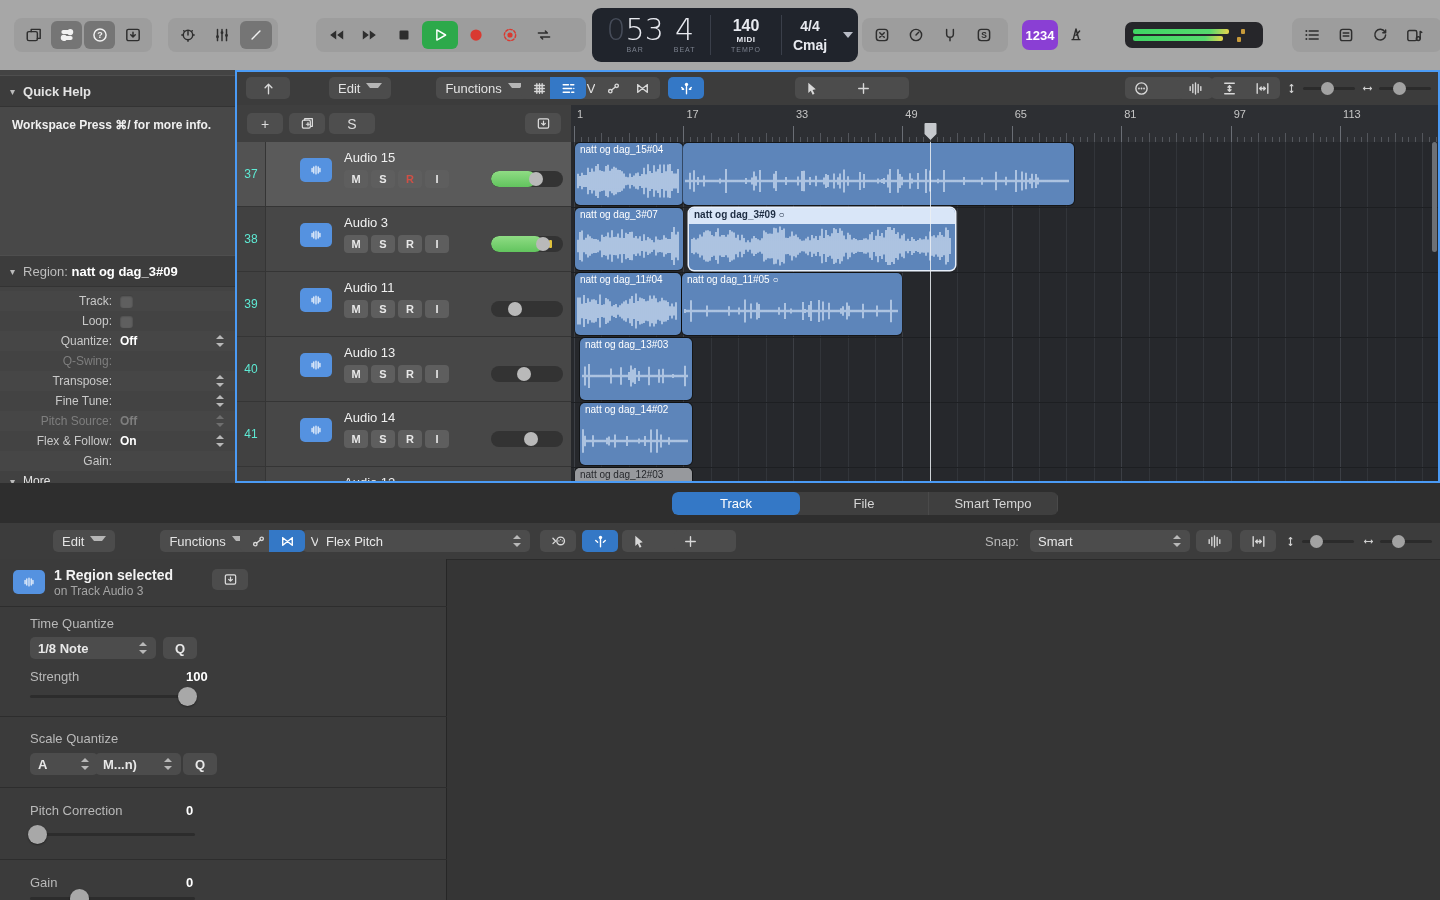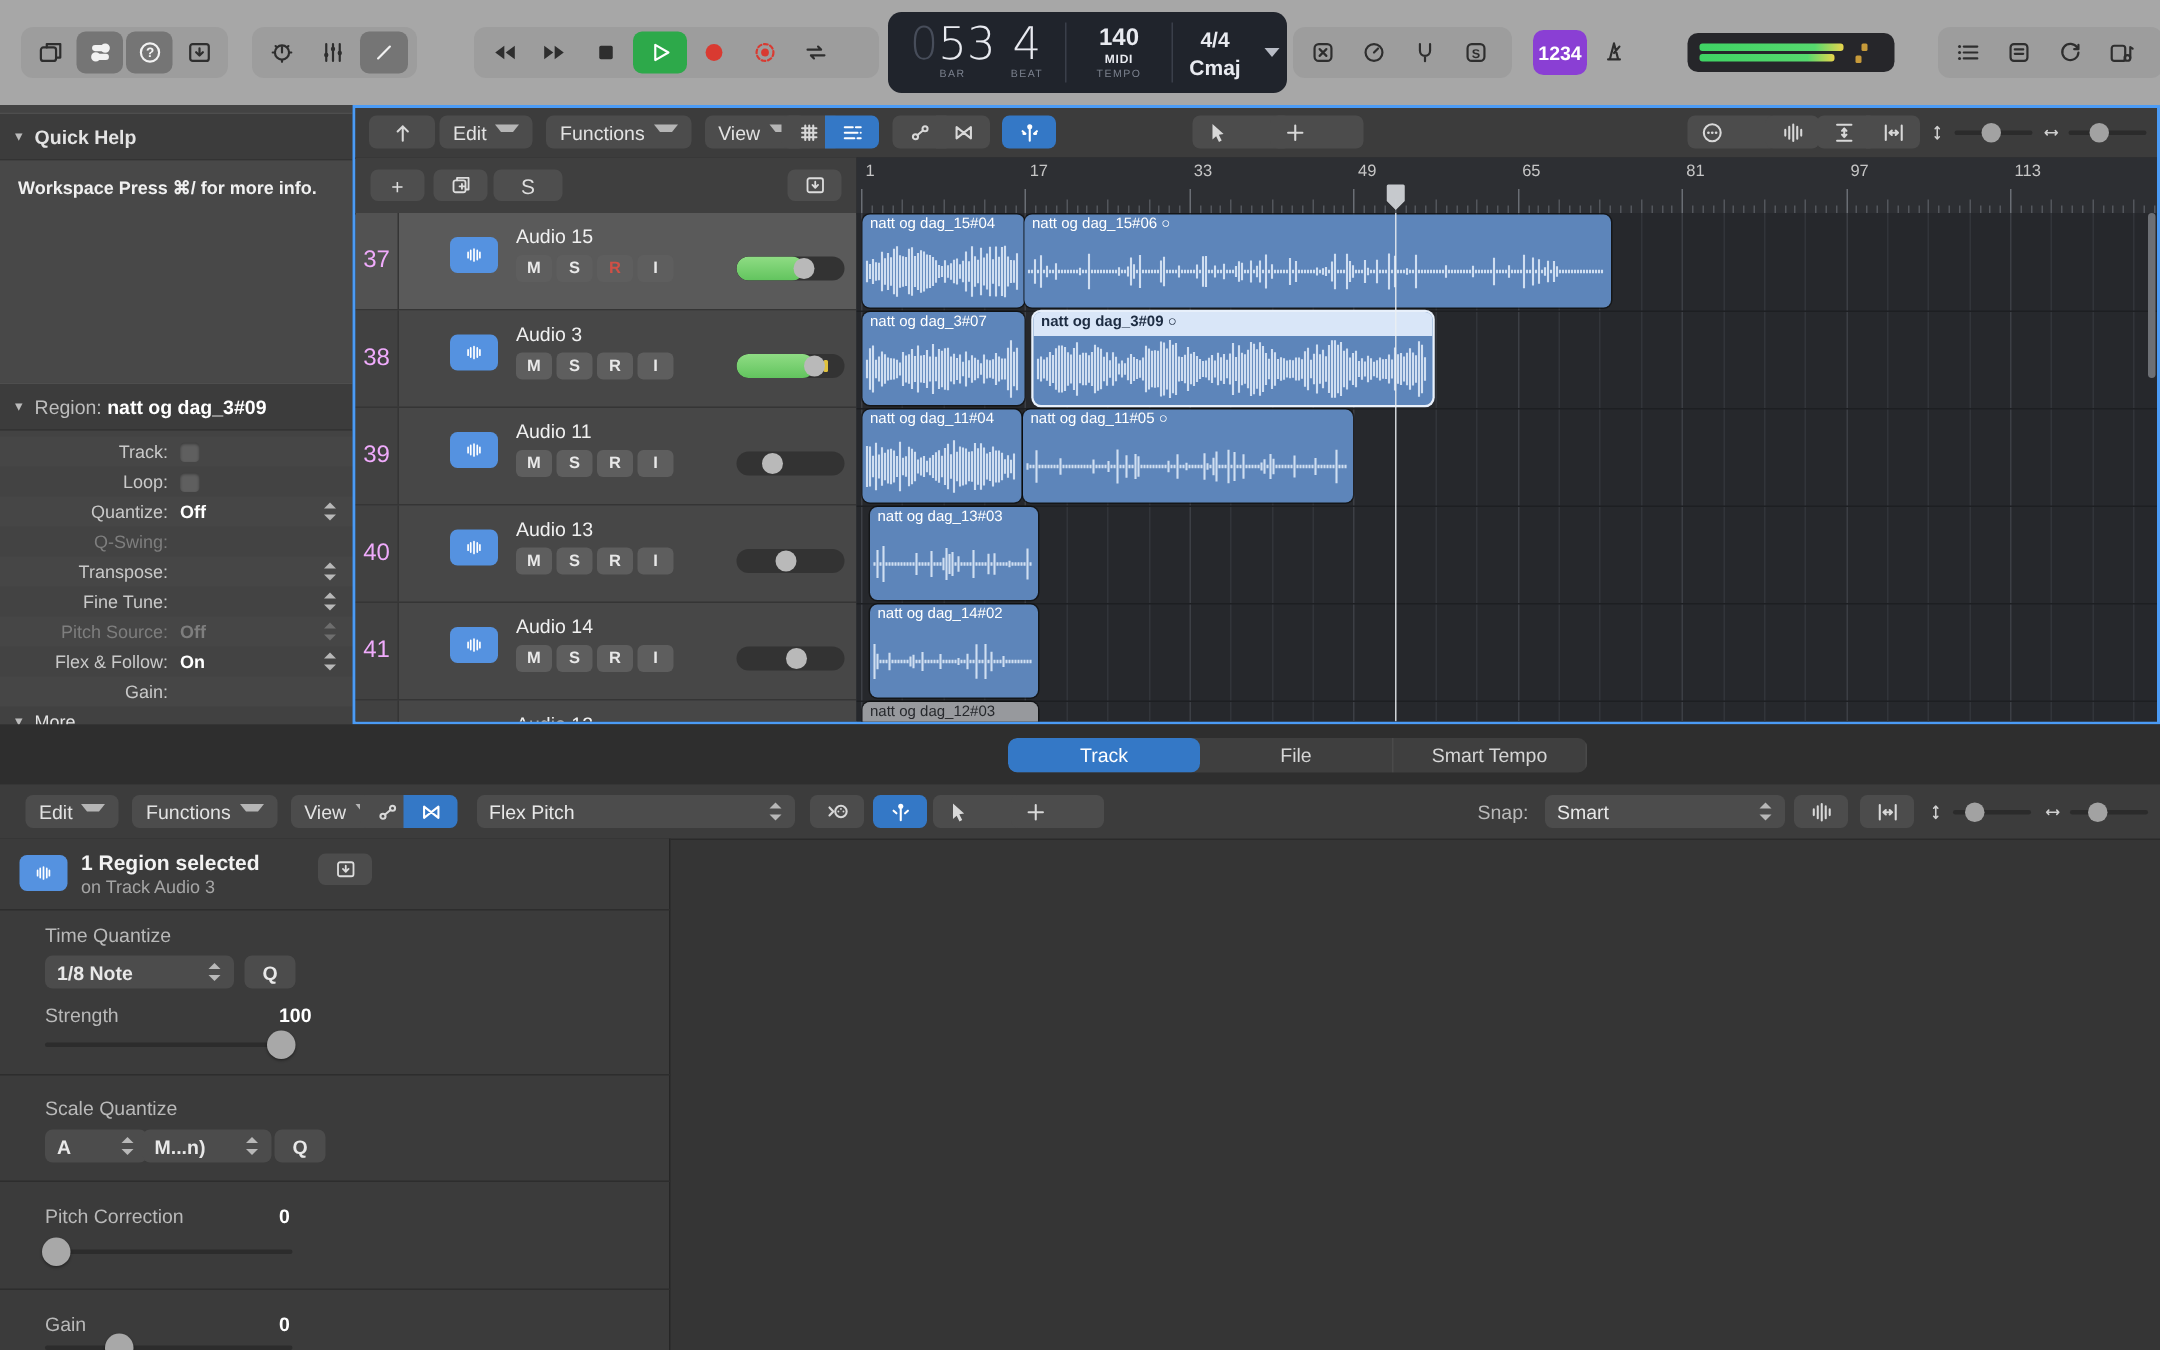--- a/index.html
+++ b/index.html
@@ -61,36 +61,36 @@
   .ms-btn{position:absolute;width:26px;height:17px;border-radius:4px;background:#5d5d5d;color:#eee;font-size:11px;font-weight:bold;display:flex;align-items:center;justify-content:center;box-shadow:0 1px 1px rgba(0,0,0,.3);}
   .ri-pair{position:absolute;height:15px;border-radius:4px;background:#565656;display:flex;font-size:10px;font-weight:bold;}
   .ri-pair span{width:22px;display:flex;align-items:center;justify-content:center;}
   .ri-pair .r{color:#d05046;border-right:1px solid #474747;}
   .ri-pair .i{color:#cfcfcf;}
   .strip-name{position:absolute;bottom:6px;width:100%;text-align:center;font-size:12px;color:#d2d2d2;}
 
   
   #arrange{position:absolute;left:235px;top:70px;width:1205px;height:413px;background:#2f3135;border:2px solid #4b9bf5;box-sizing:border-box;}
   .atoolbar{position:absolute;left:0;top:0;width:100%;height:33px;background:#3c3c3c;border-bottom:1px solid #2b2b2b;}
-  .menu-btn{height:22px;background:#4c4c4c;border-radius:5px;color:#e2e2e2;font-size:13px;display:inline-flex;align-items:center;padding:0 9px;gap:6px;margin-right:9px;}
+  .menu-btn{height:22px;background:#4c4c4c;border-radius:5px;color:#e2e2e2;font-size:13px;display:inline-flex;align-items:center;padding:0 9px;gap:6px;margin-right:9px;margin-left:36px;}
   .menu-btn .dn{width:8px;height:5px;border-left:4px solid transparent;border-right:4px solid transparent;border-top:5px solid #b5b5b5;}
   .tool-btn{height:22px;min-width:28px;border-radius:5px;background:#4c4c4c;color:#d8d8d8;display:inline-flex;align-items:center;justify-content:center;padding:0 4px;}
   .tool-btn.on{background:#3478c6;color:#fff;}
   .tool-btn .ic{width:17px;height:17px;}
   .zoom-slider{display:inline-flex;align-items:center;gap:5px;color:#cfcfcf;}
   .zs-track{width:52px;height:3px;background:#2b2b2b;border-radius:2px;position:relative;}
   .zs-thumb{position:absolute;top:-5px;width:13px;height:13px;border-radius:50%;background:#a2a2a2;}
   #trackhead-bar{position:absolute;left:0;top:33px;width:334px;height:37px;background:#3f3f3f;border-bottom:1px solid #2b2b2b;border-right:1px solid #2b2b2b;}
   .th-btn{position:absolute;height:21px;min-width:24px;background:#4e4e4e;border-radius:5px;color:#ddd;font-size:14px;display:flex;align-items:center;justify-content:center;padding:0 6px;}
   #ruler{position:absolute;left:334px;top:33px;width:867px;height:37px;background:#2d2f33;border-bottom:1px solid #222;overflow:hidden;}
   .ruler-num{position:absolute;top:3px;font-size:11px;color:#c6c6c6;}
   .ruler-tick{position:absolute;bottom:0;width:1px;background:#53565c;}
   .track-row{position:absolute;left:0;width:334px;height:65px;background:#474747;border-bottom:1px solid #353535;box-sizing:border-box;display:flex;}
   .track-row.sel{background:#5a5a5a;}
-  .tnum{width:28px;border-right:1px solid #353535;display:flex;align-items:center;justify-content:center;font-size:16px;color:#f0abfc;background:rgba(0,0,0,.08);}
+  .tnum{width:28px;border-right:1px solid #353535;display:flex;align-items:center;justify-content:center;font-size:12px;color:#5eead4;background:rgba(0,0,0,.08);}
   .tbody{flex:1;position:relative;}
   .ticon{position:absolute;left:34px;top:16px;width:32px;height:24px;border-radius:5px;background:#5592e0;color:#fff;display:flex;align-items:center;justify-content:center;}
   .ticon .ic{width:18px;height:14px;}
   .tname{position:absolute;left:78px;top:8px;font-size:13px;color:#f0f0f0;}
   .tbtns{position:absolute;left:78px;top:28px;display:flex;gap:3px;}
   .tbtn{width:24px;height:18px;border-radius:4px;background:#5e5e5e;color:#e8e8e8;font-size:11px;font-weight:bold;display:flex;align-items:center;justify-content:center;}
   .tbtn.rec{color:#d05046;}
   .vol{position:absolute;left:225px;top:29px;width:72px;height:16px;border-radius:8px;background:#333;overflow:hidden;}
   .vol .fill{position:absolute;left:0;top:0;bottom:0;background:linear-gradient(#8fdc84,#62c45e);border-radius:8px;}
   .vol .vtick{position:absolute;top:4px;width:3px;height:8px;background:#e0c23c;border-radius:1px;}
@@ -870,21 +870,20 @@
         <div class="lane-sep" style="top: 195px;"></div>
         <div class="lane-sep" style="top: 260px;"></div>
         <div class="lane-sep" style="top: 325px;"></div>
         <div class="region" style="left: 4px; top: 1px; width: 108px;">
           <div class="rhead">natt og dag_15#04</div>
           <svg width="108" height="46">
             <path d="M3 15.8V30.2M5 18.0V28.0M7 14.7V31.3M9 16.9V29.1M11 17.1V28.9M13 9.8V36.2M15 14.1V31.9M17 10.6V35.4M19 13.5V32.5M21 7.9V38.1M23 6.1V39.9M25 12.2V33.8M27 12.9V33.1M29 13.4V32.6M31 7.9V38.1M33 6.8V39.2M35 12.7V33.3M37 10.7V35.3M39 8.8V37.2M41 9.7V36.3M43 11.7V34.3M45 12.0V34.0M47 13.3V32.7M49 15.5V30.5M51 18.7V27.3M53 19.3V26.7M55 15.5V30.5M57 18.9V27.1M59 17.5V28.5M61 15.2V30.8M63 14.4V31.6M65 18.1V27.9M67 15.9V30.1M69 9.7V36.3M71 16.2V29.8M73 6.2V39.8M75 12.9V33.1M77 15.1V30.9M79 7.2V38.8M81 13.6V32.4M83 11.0V35.0M85 6.5V39.5M87 14.9V31.1M89 6.4V39.6M91 13.2V32.8M93 6.6V39.4M95 5.9V40.1M97 13.0V33.0M99 15.4V30.6M101 15.5V30.5M103 10.9V35.1" stroke="#dce8f7" stroke-width="1.4" fill="none" opacity="0.9"></path>
           </svg>
         </div>
         <div class="region" style="left: 112px; top: 1px; width: 391px;">
-          <div class="rhead">natt og dag_15#06  ○</div>
           <svg width="391" height="46">
             <path d="M3 21.8V24.2M5 21.8V24.2M7 14.8V31.2M9 21.8V24.2M11 12.2V33.8M13 21.8V24.2M15 19.1V26.9M17 21.8V24.2M19 21.8V24.2M21 17.5V28.5M23 21.8V24.2M25 21.8V24.2M27 21.8V24.2M29 21.8V24.2M31 21.8V24.2M33 21.8V24.2M35 21.8V24.2M37 20.5V25.5M39 21.8V24.2M41 21.8V24.2M43 11.1V34.9M45 21.8V24.2M47 21.8V24.2M49 21.8V24.2M51 21.8V24.2M53 21.8V24.2M55 21.8V24.2M57 21.8V24.2M59 21.8V24.2M61 21.8V24.2M63 20.1V25.9M65 21.8V24.2M67 21.8V24.2M69 19.6V26.4M71 13.6V32.4M73 18.2V27.8M75 21.8V24.2M77 12.0V34.0M79 21.8V24.2M81 21.8V24.2M83 21.8V24.2M85 21.8V24.2M87 21.8V24.2M89 21.8V24.2M91 15.7V30.3M93 13.1V32.9M95 21.8V24.2M97 21.8V24.2M99 21.8V24.2M101 21.8V24.2M103 19.0V27.0M105 21.8V24.2M107 21.8V24.2M109 21.8V24.2M111 21.8V24.2M113 21.8V24.2M115 18.4V27.6M117 21.8V24.2M119 12.9V33.1M121 12.7V33.3M123 21.8V24.2M125 21.8V24.2M127 19.0V27.0M129 21.8V24.2M131 21.8V24.2M133 17.8V28.2M135 21.8V24.2M137 21.8V24.2M139 21.8V24.2M141 19.4V26.6M143 16.1V29.9M145 17.1V28.9M147 21.8V24.2M149 21.8V24.2M151 15.6V30.4M153 21.8V24.2M155 19.2V26.8M157 15.6V30.4M159 21.8V24.2M161 11.6V34.4M163 21.8V24.2M165 18.2V27.8M167 21.8V24.2M169 21.8V24.2M171 21.8V24.2M173 21.8V24.2M175 21.8V24.2M177 14.0V32.0M179 21.8V24.2M181 16.0V30.0M183 21.8V24.2M185 21.8V24.2M187 21.8V24.2M189 21.8V24.2M191 21.8V24.2M193 21.8V24.2M195 20.4V25.6M197 21.8V24.2M199 20.9V25.1M201 20.0V26.0M203 21.8V24.2M205 16.4V29.6M207 11.1V34.9M209 21.8V24.2M211 21.8V24.2M213 21.8V24.2M215 11.2V34.8M217 16.0V30.0M219 18.8V27.2M221 21.8V24.2M223 21.8V24.2M225 21.8V24.2M227 15.3V30.7M229 20.5V25.5M231 21.8V24.2M233 21.8V24.2M235 15.1V30.9M237 21.8V24.2M239 21.8V24.2M241 21.8V24.2M243 11.0V35.0M245 21.8V24.2M247 12.5V33.5M249 21.8V24.2M251 21.8V24.2M253 21.8V24.2M255 20.8V25.2M257 21.8V24.2M259 21.8V24.2M261 11.9V34.1M263 21.8V24.2M265 21.8V24.2M267 21.8V24.2M269 21.8V24.2M271 21.8V24.2M273 21.8V24.2M275 21.8V24.2M277 21.8V24.2M279 21.8V24.2M281 18.9V27.1M283 21.8V24.2M285 21.8V24.2M287 21.8V24.2M289 21.8V24.2M291 21.8V24.2M293 21.8V24.2M295 21.8V24.2M297 21.8V24.2M299 19.2V26.8M301 21.8V24.2M303 21.8V24.2M305 21.8V24.2M307 21.8V24.2M309 21.8V24.2M311 21.8V24.2M313 13.8V32.2M315 21.8V24.2M317 21.8V24.2M319 21.8V24.2M321 21.8V24.2M323 18.8V27.2M325 21.8V24.2M327 21.8V24.2M329 21.8V24.2M331 21.8V24.2M333 11.9V34.1M335 21.8V24.2M337 21.8V24.2M339 13.6V32.4M341 21.8V24.2M343 14.8V31.2M345 21.8V24.2M347 20.2V25.8M349 15.8V30.2M351 21.8V24.2M353 16.0V30.0M355 19.5V26.5M357 21.8V24.2M359 21.8V24.2M361 21.8V24.2M363 21.8V24.2M365 21.8V24.2M367 21.8V24.2M369 21.8V24.2M371 21.8V24.2M373 21.8V24.2M375 21.8V24.2M377 21.8V24.2M379 21.8V24.2M381 21.8V24.2M383 21.8V24.2M385 21.8V24.2" stroke="#dce8f7" stroke-width="1.4" fill="none" opacity="0.9"></path>
           </svg>
         </div>
         <div class="region" style="left: 4px; top: 66px; width: 108px;">
           <div class="rhead">natt og dag_3#07</div>
           <svg width="108" height="46">
             <path d="M3 16.8V29.2M5 9.1V36.9M7 7.4V38.6M9 16.8V29.2M11 14.7V31.3M13 11.4V34.6M15 13.2V32.8M17 15.3V30.7M19 15.9V30.1M21 16.0V30.0M23 16.8V29.2M25 18.6V27.4M27 11.7V34.3M29 14.0V32.0M31 13.2V32.8M33 9.6V36.4M35 14.4V31.6M37 7.3V38.7M39 14.0V32.0M41 13.7V32.3M43 10.4V35.6M45 14.7V31.3M47 6.3V39.7M49 14.9V31.1M51 9.7V36.3M53 10.9V35.1M55 9.1V36.9M57 8.8V37.2M59 14.7V31.3M61 12.9V33.1M63 15.6V30.4M65 13.3V32.7M67 18.1V27.9M69 11.3V34.7M71 17.2V28.8M73 13.9V32.1M75 15.5V30.5M77 16.9V29.1M79 19.2V26.8M81 13.4V32.6M83 16.6V29.4M85 17.1V28.9M87 16.5V29.5M89 12.3V33.7M91 14.7V31.3M93 16.0V30.0M95 16.0V30.0M97 8.9V37.1M99 3.9V42.1M101 11.5V34.5M103 8.8V37.2" stroke="#dce8f7" stroke-width="1.4" fill="none" opacity="0.9"></path>
           </svg>
         </div>

